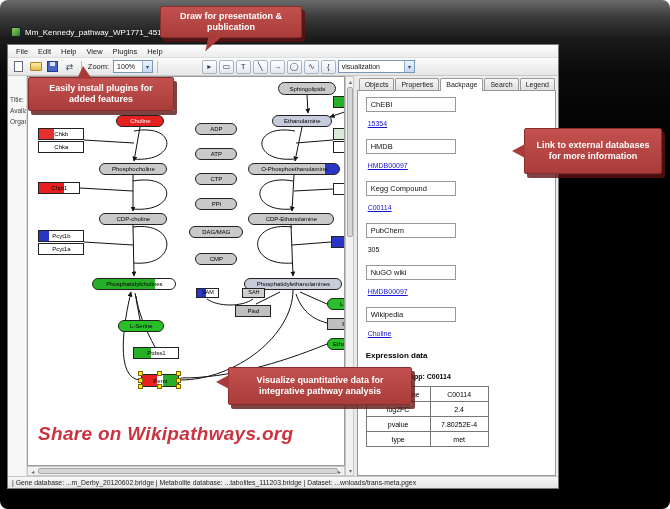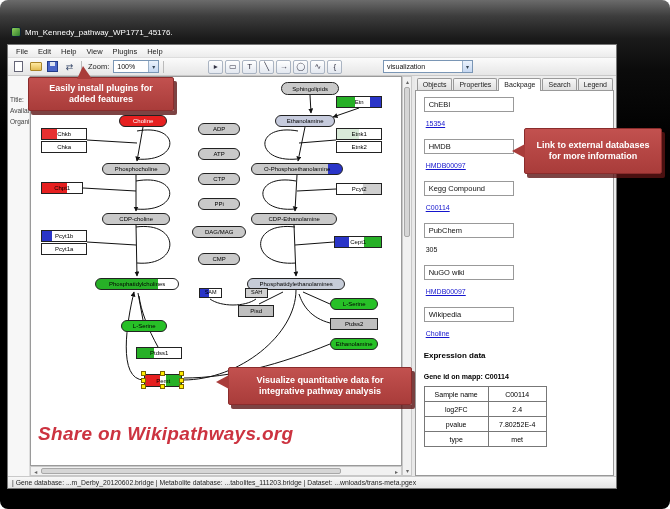--- a/index.html
+++ b/index.html
@@ -4,21 +4,21 @@
 <style>
   *{margin:0;padding:0;box-sizing:border-box}
   html,body{width:670px;height:509px;font-family:"Liberation Sans",sans-serif;background:#fff}
   .screen{position:relative;width:670px;height:509px;border-radius:8px;overflow:hidden;
     background:linear-gradient(180deg,#6b6b6b 0px,#3d3d3d 16px,#1b1b1b 38px,#0b0b0b 70px,#000 140px)}
   
   .titlebar{position:absolute;left:11px;top:27px;display:flex;align-items:center;gap:4px;color:#fff;font-size:8px;z-index:5}
   .title-icon{width:10px;height:10px;border-radius:2px;background:linear-gradient(135deg,#8fd05a,#2e7d2e);border:1px solid #123}
   .title-text{max-width:148px;white-space:nowrap;overflow:hidden}
   
-  .app{position:absolute;left:7px;top:44px;width:610px;height:445px;background:#f0f0f0;border:1px solid #777;display:flex;flex-direction:column}
+  .app{position:absolute;left:7px;top:44px;width:552px;height:445px;background:#f0f0f0;border:1px solid #777;display:flex;flex-direction:column}
   .menubar{height:13px;display:flex;align-items:center;padding-left:3px;background:linear-gradient(#fdfdfd,#ececec);border-bottom:1px solid #ddd;font-size:7.5px;color:#222}
   .menu-item{padding:0 5px}
   .toolbar{height:18px;display:flex;align-items:center;gap:2px;padding:0 3px;background:linear-gradient(#fbfbfb,#e6e6e6);border-bottom:1px solid #c9c9c9}
   .tbtn{height:14px;min-width:15px;display:inline-flex;align-items:center;justify-content:center;font-size:8px;color:#334;border:1px solid transparent;border-radius:2px}
   .tool{border:1px solid #aab4c2;background:linear-gradient(#fff,#e3e8f0)}
   .sep{width:1px;height:12px;background:#bbb;margin:0 2px}
   .zoom-label{font-size:7.5px;color:#222;margin:0 2px}
   .combo{height:13px;background:#fff;border:1px solid #7a96b5;font-size:7px;display:inline-flex;align-items:center;padding-left:3px;gap:3px;color:#111}
   .combo .arrow{width:10px;height:11px;background:linear-gradient(#eaf2fc,#c6d8f2);border-left:1px solid #9ab0c8;font-size:6px;display:inline-flex;align-items:center;justify-content:center;color:#345}
   .zoom-combo{width:46px;justify-content:space-between}
@@ -282,20 +282,24 @@
                 </tr>
               </tbody>
             </table>
         </div>
       </div>
     </div>
 
     <div class="status">| Gene database: ...m_Derby_20120602.bridge  |  Metabolite database: ...tabolites_111203.bridge  |  Dataset: ...wnloads/trans-meta.pgex</div>
   </div>
 
+  <div class="callout co-top">
+    <span>Draw for presentation &amp; publication</span>
+    <span class="tail tail-down"></span>
+  </div>
   <div class="callout co-left">
     <span>Easily install plugins for added features</span>
     <span class="tail tail-up"></span>
   </div>
   <div class="callout co-mid">
     <span>Visualize quantitative data for integrative pathway analysis</span>
     <span class="tail tail-left tb"></span>
   </div>
   <div class="callout co-right">
     <span>Link to external databases for more information</span>

